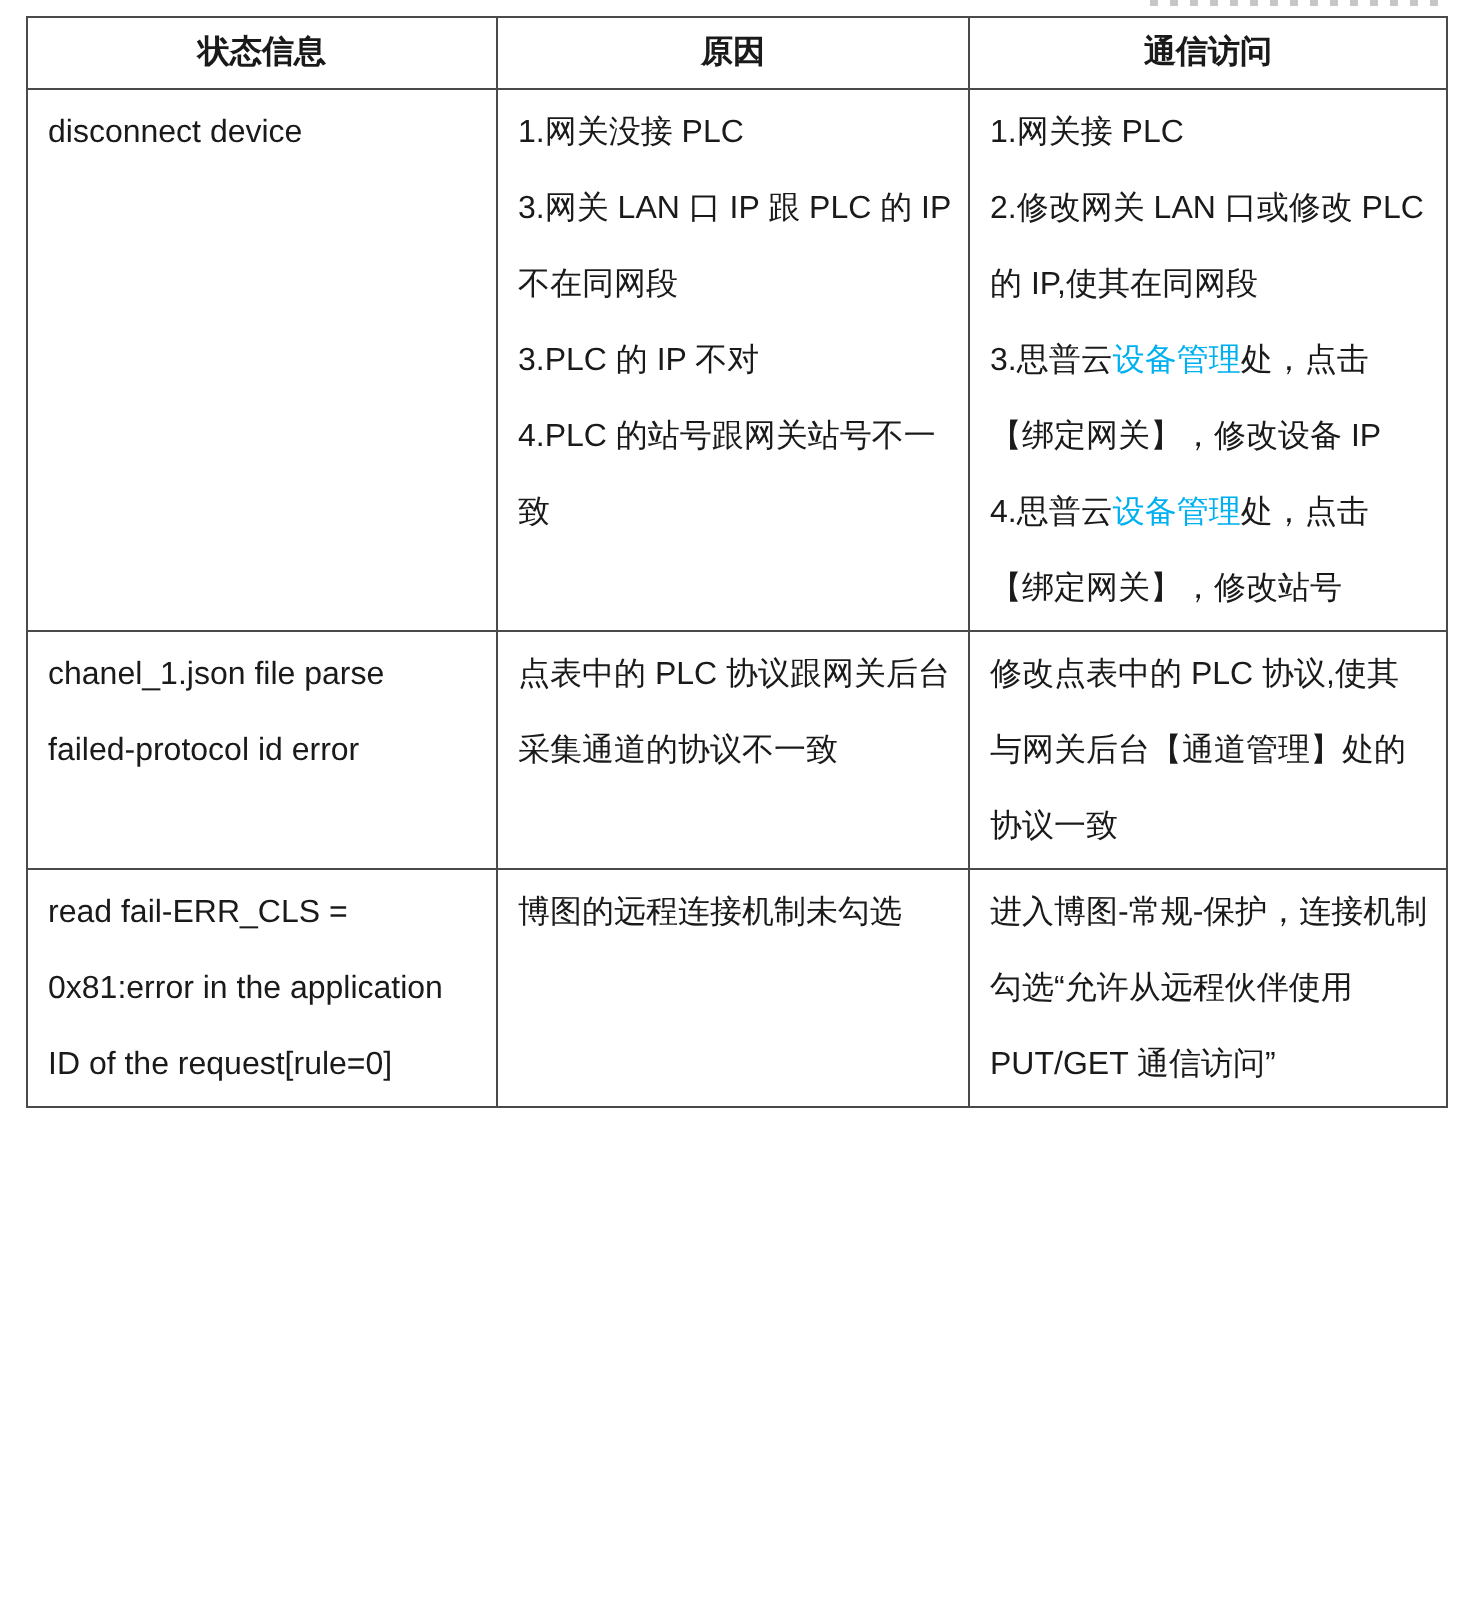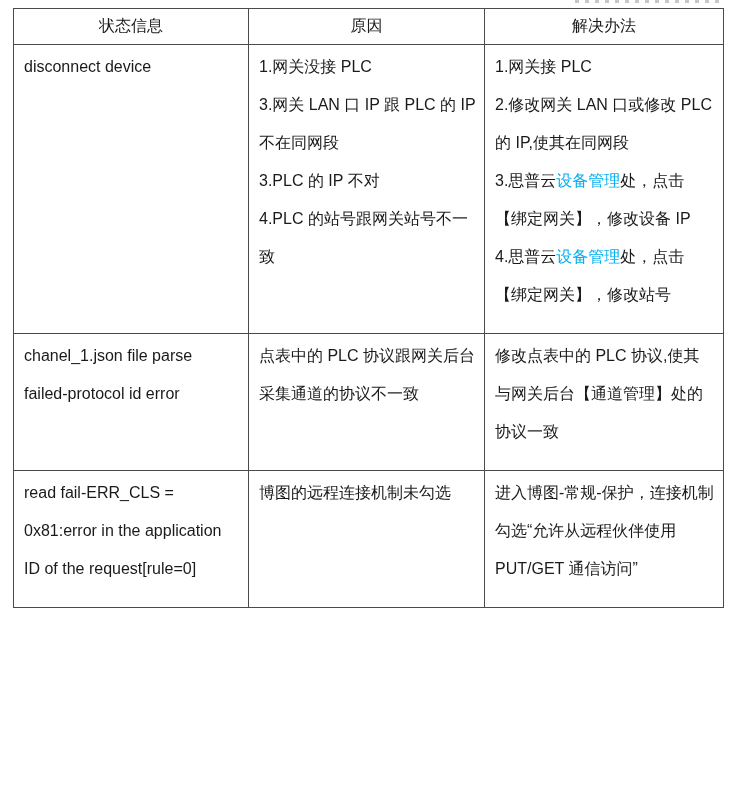--- a/index.html
+++ b/index.html
@@ -44,29 +44,29 @@
   }
   col.c1 { width: 235px; }
   col.c2 { width: 236px; }
   col.c3 { width: 239px; }
   th, td {
     border: 1px solid var(--border);
     overflow: hidden;
   }
   th {
     height: 36px;
-    font-weight: normal;
+    font-weight: bold;
     font-size: 16px;
     text-align: center;
     vertical-align: middle;
     padding: 2px 4px;
   }
   td {
     vertical-align: top;
-    padding: 3px 8px 19px 10px;
+    padding: 3px 8px 1px 10px;
     line-height: 38px;
     margin-top: 44px;
   }
   td p { margin: 0; }
   span.accent { color: var(--accent); }
 </style>
 </head>
 <body>
 
 <div class="page">
@@ -75,21 +75,21 @@
   <table class="troubleshoot">
     <colgroup>
       <col class="c1">
       <col class="c2">
       <col class="c3">
     </colgroup>
     <thead>
       <tr>
         <th>状态信息</th>
         <th>原因</th>
-        <th>解决办法</th>
+        <th>通信访问</th>
       </tr>
     </thead>
     <tbody>
         <tr>
     <td>
             <p><span>disconnect device</span></p>
           </td>
     <td>
             <p><span>1.网关没接 PLC</span></p>
             <p><span>3.网关 LAN 口 IP 跟 PLC 的 IP 不在同网段</span></p>

